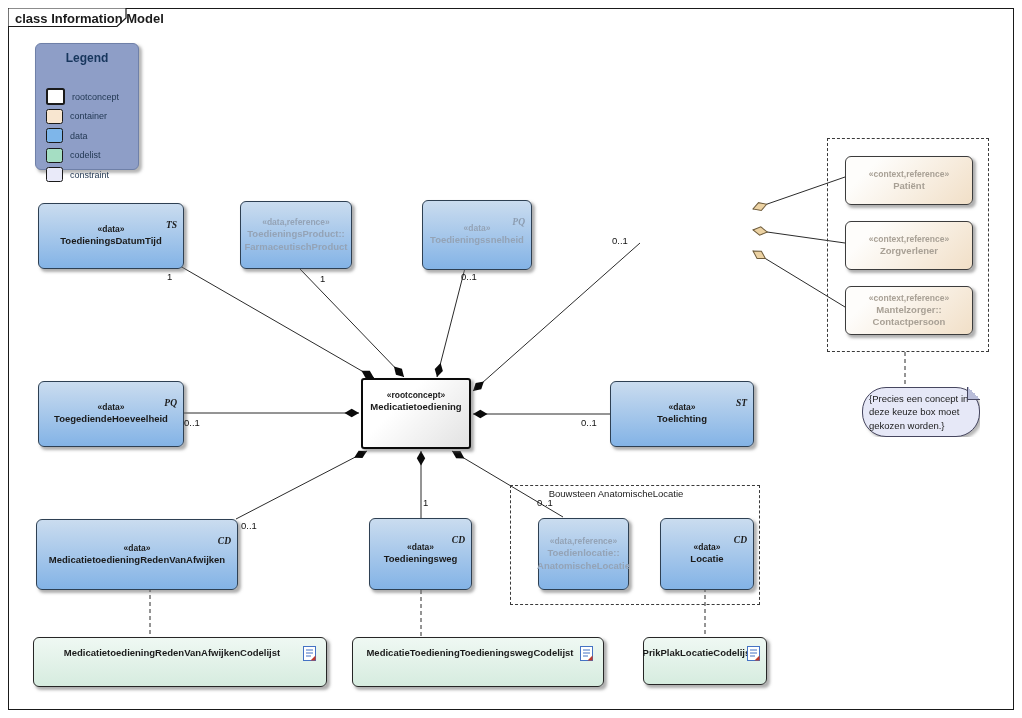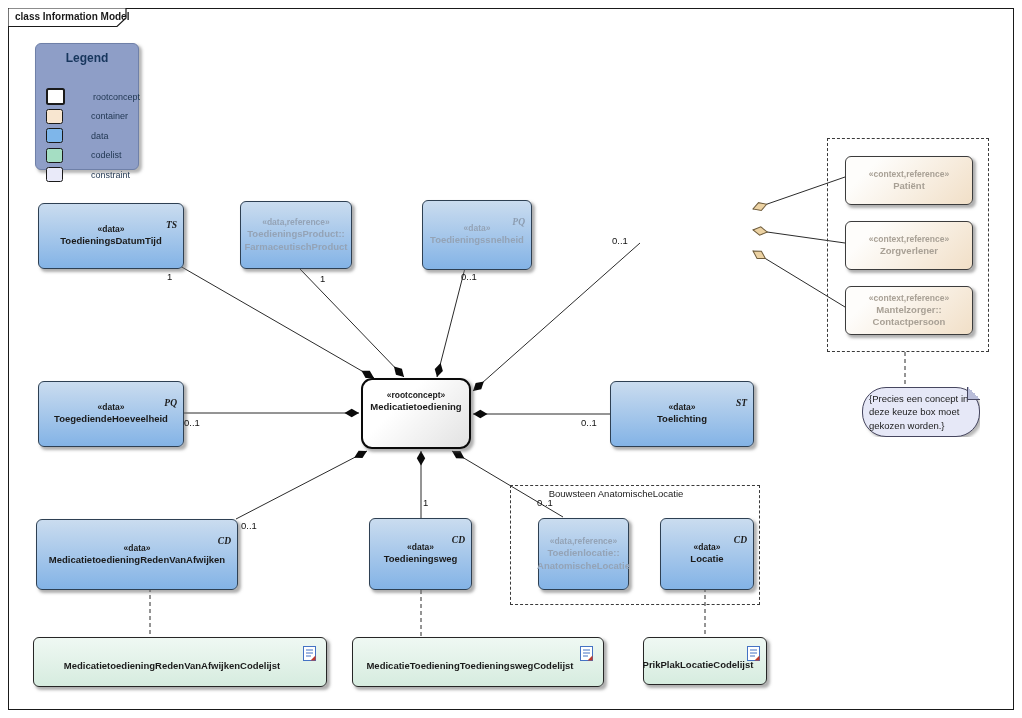--- a/index.html
+++ b/index.html
@@ -1,47 +1,47 @@
 <!DOCTYPE html>
 <html><head>
 <meta charset="utf-8">
 <style>
   html,body{margin:0;padding:0;background:#fff;}
   .page{position:relative;width:1022px;height:718px;background:#fff;overflow:hidden;
         font-family:"Liberation Sans", sans-serif;color:#1a1a1a;}
   .frame{position:absolute;left:8px;top:8px;right:8px;bottom:8px;border:1.5px solid #1a1a1a;z-index:0;}
   .tab{position:absolute;left:8px;top:8px;z-index:3;}
-  .tab-label{position:absolute;left:15px;top:11px;font-size:10px;font-weight:bold;z-index:4;white-space:nowrap;}
+  .tab-label{position:absolute;left:15px;top:11px;font-size:13px;font-weight:bold;z-index:4;white-space:nowrap;}
   #wires{position:absolute;left:0;top:0;z-index:1;}
   .node{position:absolute;z-index:2;border-radius:6px;box-shadow:2.5px 2.5px 3px rgba(110,110,110,.55);
         display:flex;flex-direction:column;align-items:center;justify-content:center;text-align:center;}
   .blue{background:linear-gradient(#cadcef,#83b3e6);border:1px solid #2e4053;}
   .cream{background:linear-gradient(135deg,#fefdfb 20%,#f1dfc7);border:1px solid #3c3c3c;}
-  .green{background:linear-gradient(#eff8f3,#d6ecdf);border:1px solid #262626;justify-content:center;padding-top:9px;box-sizing:border-box;}
-  .rootnode{background:linear-gradient(135deg,#ffffff 35%,#e2e2e2);border:2.5px solid #0a0a0a;border-radius:11px;}
+  .green{background:linear-gradient(#eff8f3,#d6ecdf);border:1px solid #262626;justify-content:flex-start;padding-top:9px;box-sizing:border-box;}
+  .rootnode{background:linear-gradient(135deg,#ffffff 35%,#e2e2e2);border:2.5px solid #0a0a0a;border-radius:3px;}
   .stereo{font-size:8.5px;font-weight:bold;line-height:1.3;}
   .cname{font-size:9.5px;font-weight:bold;line-height:1.3;}
   .faded .stereo,.faded .cname{color:#94a3b6;}
   .cream.faded .stereo,.cream.faded .cname{color:#a8a095;}
   .badge{position:absolute;top:16px;right:6px;font-size:9.5px;font-style:italic;font-weight:bold;color:#1a1a1a;font-family:Liberation Serif, serif;}
   .badge.gray{color:#8c9cb0;}
   .dashed-group{position:absolute;z-index:1;border:1px dashed #3a3a3a;background:transparent;}
   .group-caption{position:absolute;z-index:2;font-size:9.5px;text-align:center;}
   .note{position:absolute;z-index:2;background:#e6e8f7;border:1px solid #46465f;
         box-shadow:2.5px 2.5px 3px rgba(110,110,110,.5);font-size:9.5px;line-height:1.4;
         padding:4px 6px;box-sizing:border-box;clip-path:polygon(0 0,calc(100% - 13px) 0,100% 13px,100% 100%,0 100%);}
   .note-fold{position:absolute;right:0;top:0;width:13px;height:13px;z-index:3;
         background:linear-gradient(225deg,#fff 50%,#b9bdd9 50%);border-left:1px solid #46465f;border-bottom:1px solid #46465f;box-sizing:border-box;}
   .legend{position:absolute;z-index:2;background:#8e9ec7;border:1px solid #6f80a8;border-radius:6px;
           box-shadow:2.5px 2.5px 3px rgba(110,110,110,.5);padding:7px 0 0 10px;box-sizing:border-box;}
   .legend-title{font-size:12px;font-weight:bold;color:#17365d;text-align:center;margin-bottom:22px;margin-left:-10px;}
   .legend-row{display:flex;align-items:center;height:19.5px;}
   .swatch{width:15px;height:13px;border:1px solid #1a1a1a;border-radius:2.5px;margin-right:7px;flex:0 0 auto;}
   .swatch.thick{border-width:2px;}
-  .legend-label{font-size:9px;color:#1f3550;margin-left:21px;}
+  .legend-label{font-size:9px;color:#1f3550;}
   .mult{position:absolute;z-index:3;font-size:9.5px;color:#111;white-space:nowrap;}
   .doc-icon{position:absolute;top:8px;}
 </style>
 </head>
 <body>
 
 <div class="page">
   <div class="frame"></div>
 
   <svg id="wires" width="1022" height="718">

